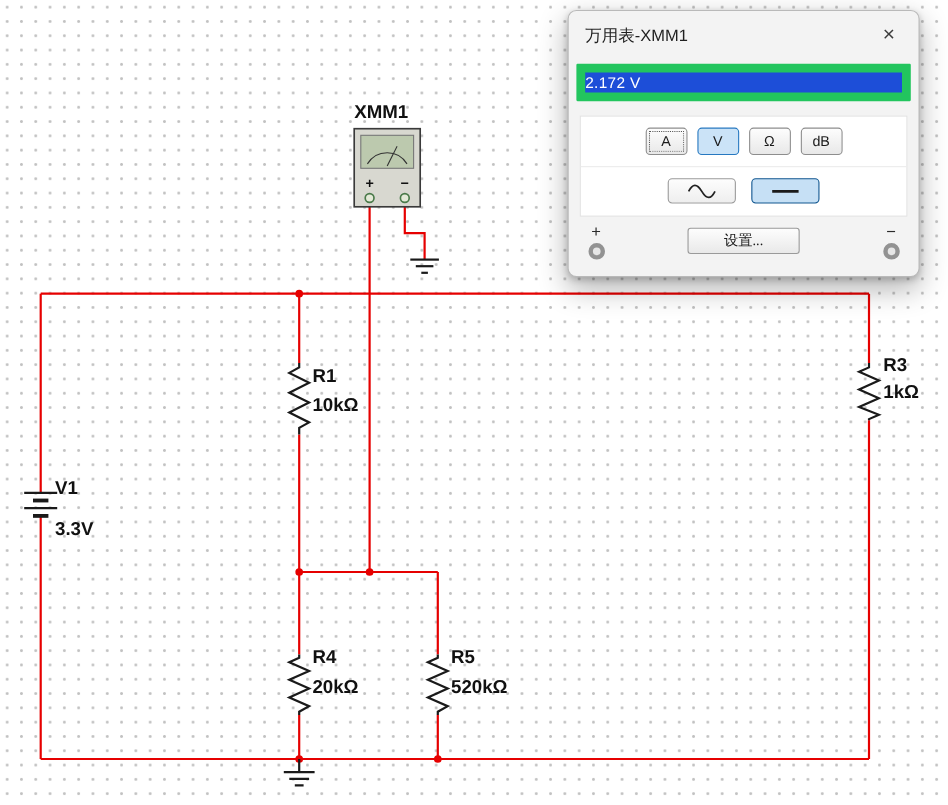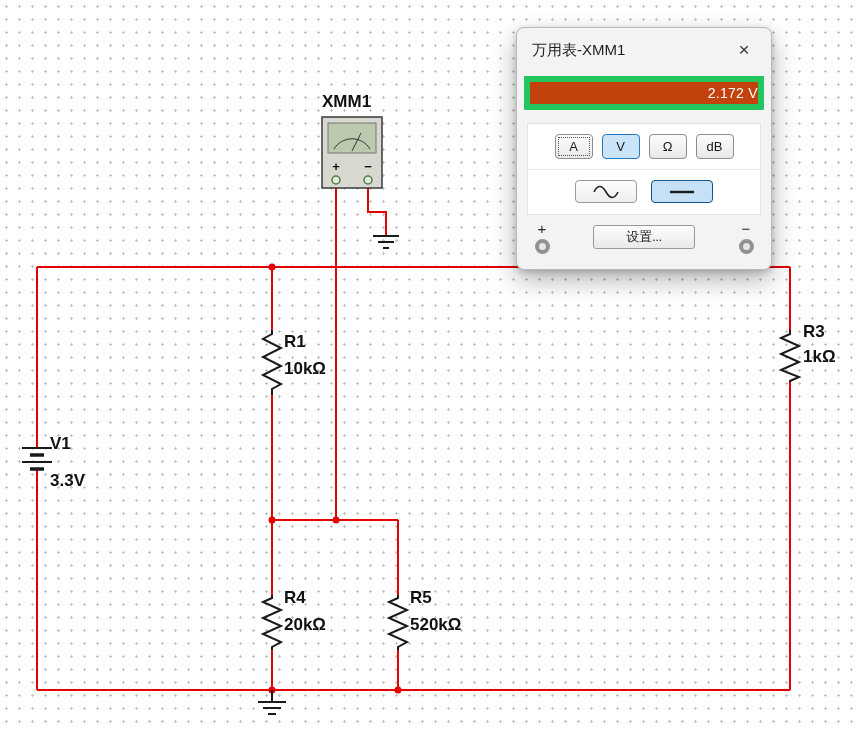--- a/index.html
+++ b/index.html
@@ -8,35 +8,35 @@
     position:relative; width:862px; height:732px; overflow:hidden;
     background-color:#ffffff;
     background-image: radial-gradient(circle, #c2c2c2 1.1px, transparent 1.4px);
     background-size: 13px 13px;
   }
   .circuit-svg { position:absolute; left:0; top:0; }
   .circuit-svg text { font-family:"Liberation Sans", sans-serif; font-weight:bold; fill:#111; }
 
   
   .mm-window {
-    position:absolute; left:516px; top:27px; width:256px; height:243px;
+    position:absolute; left:516px; top:9px; width:320px; height:243px;
     background:#f3f3f3; border:1px solid #b9b9b9; border-radius:8px;
     box-shadow: 0 10px 26px rgba(0,0,0,.30), 0 2px 6px rgba(0,0,0,.18);
   }
   .mm-titlebar { height:44px; display:flex; align-items:center; padding:0 10px 0 15px; }
   .mm-title { font-size:15px; color:#1f1f1f; }
   .mm-close {
     margin-left:auto; width:34px; height:30px; border:none; background:transparent;
     font-size:19px; color:#3c3c3c; cursor:pointer; line-height:30px; text-align:center;
     font-family:"Liberation Sans", sans-serif;
   }
   .mm-display {
-    margin:4px 7px 0; height:34px; background:#c2410c;
-    border:6px solid #22c55e; border-radius:1px;
-    display:flex; align-items:center; justify-content:flex-end;
+    margin:4px 7px 0; height:34px; background:#1d4ed8;
+    border:8px solid #22c55e; border-radius:1px;
+    display:flex; align-items:center; justify-content:flex-start;
   }
   .mm-reading { color:#ffffff; font-size:14px; letter-spacing:.3px; }
   .mm-panel { margin:13px 10px 0; background:#ffffff; border:1px solid #e2e2e2; }
   .mm-modes { display:flex; justify-content:center; gap:9px; padding:10px 0;
               border-bottom:1px solid #ececec; }
   .mm-btn {
     width:38px; height:25px; font-size:13px; color:#1a1a1a;
     background:linear-gradient(#fdfdfd,#e8e8e8); border:1px solid #8d8d8d;
     border-radius:4px; cursor:pointer; font-family:"Liberation Sans", sans-serif;
   }

